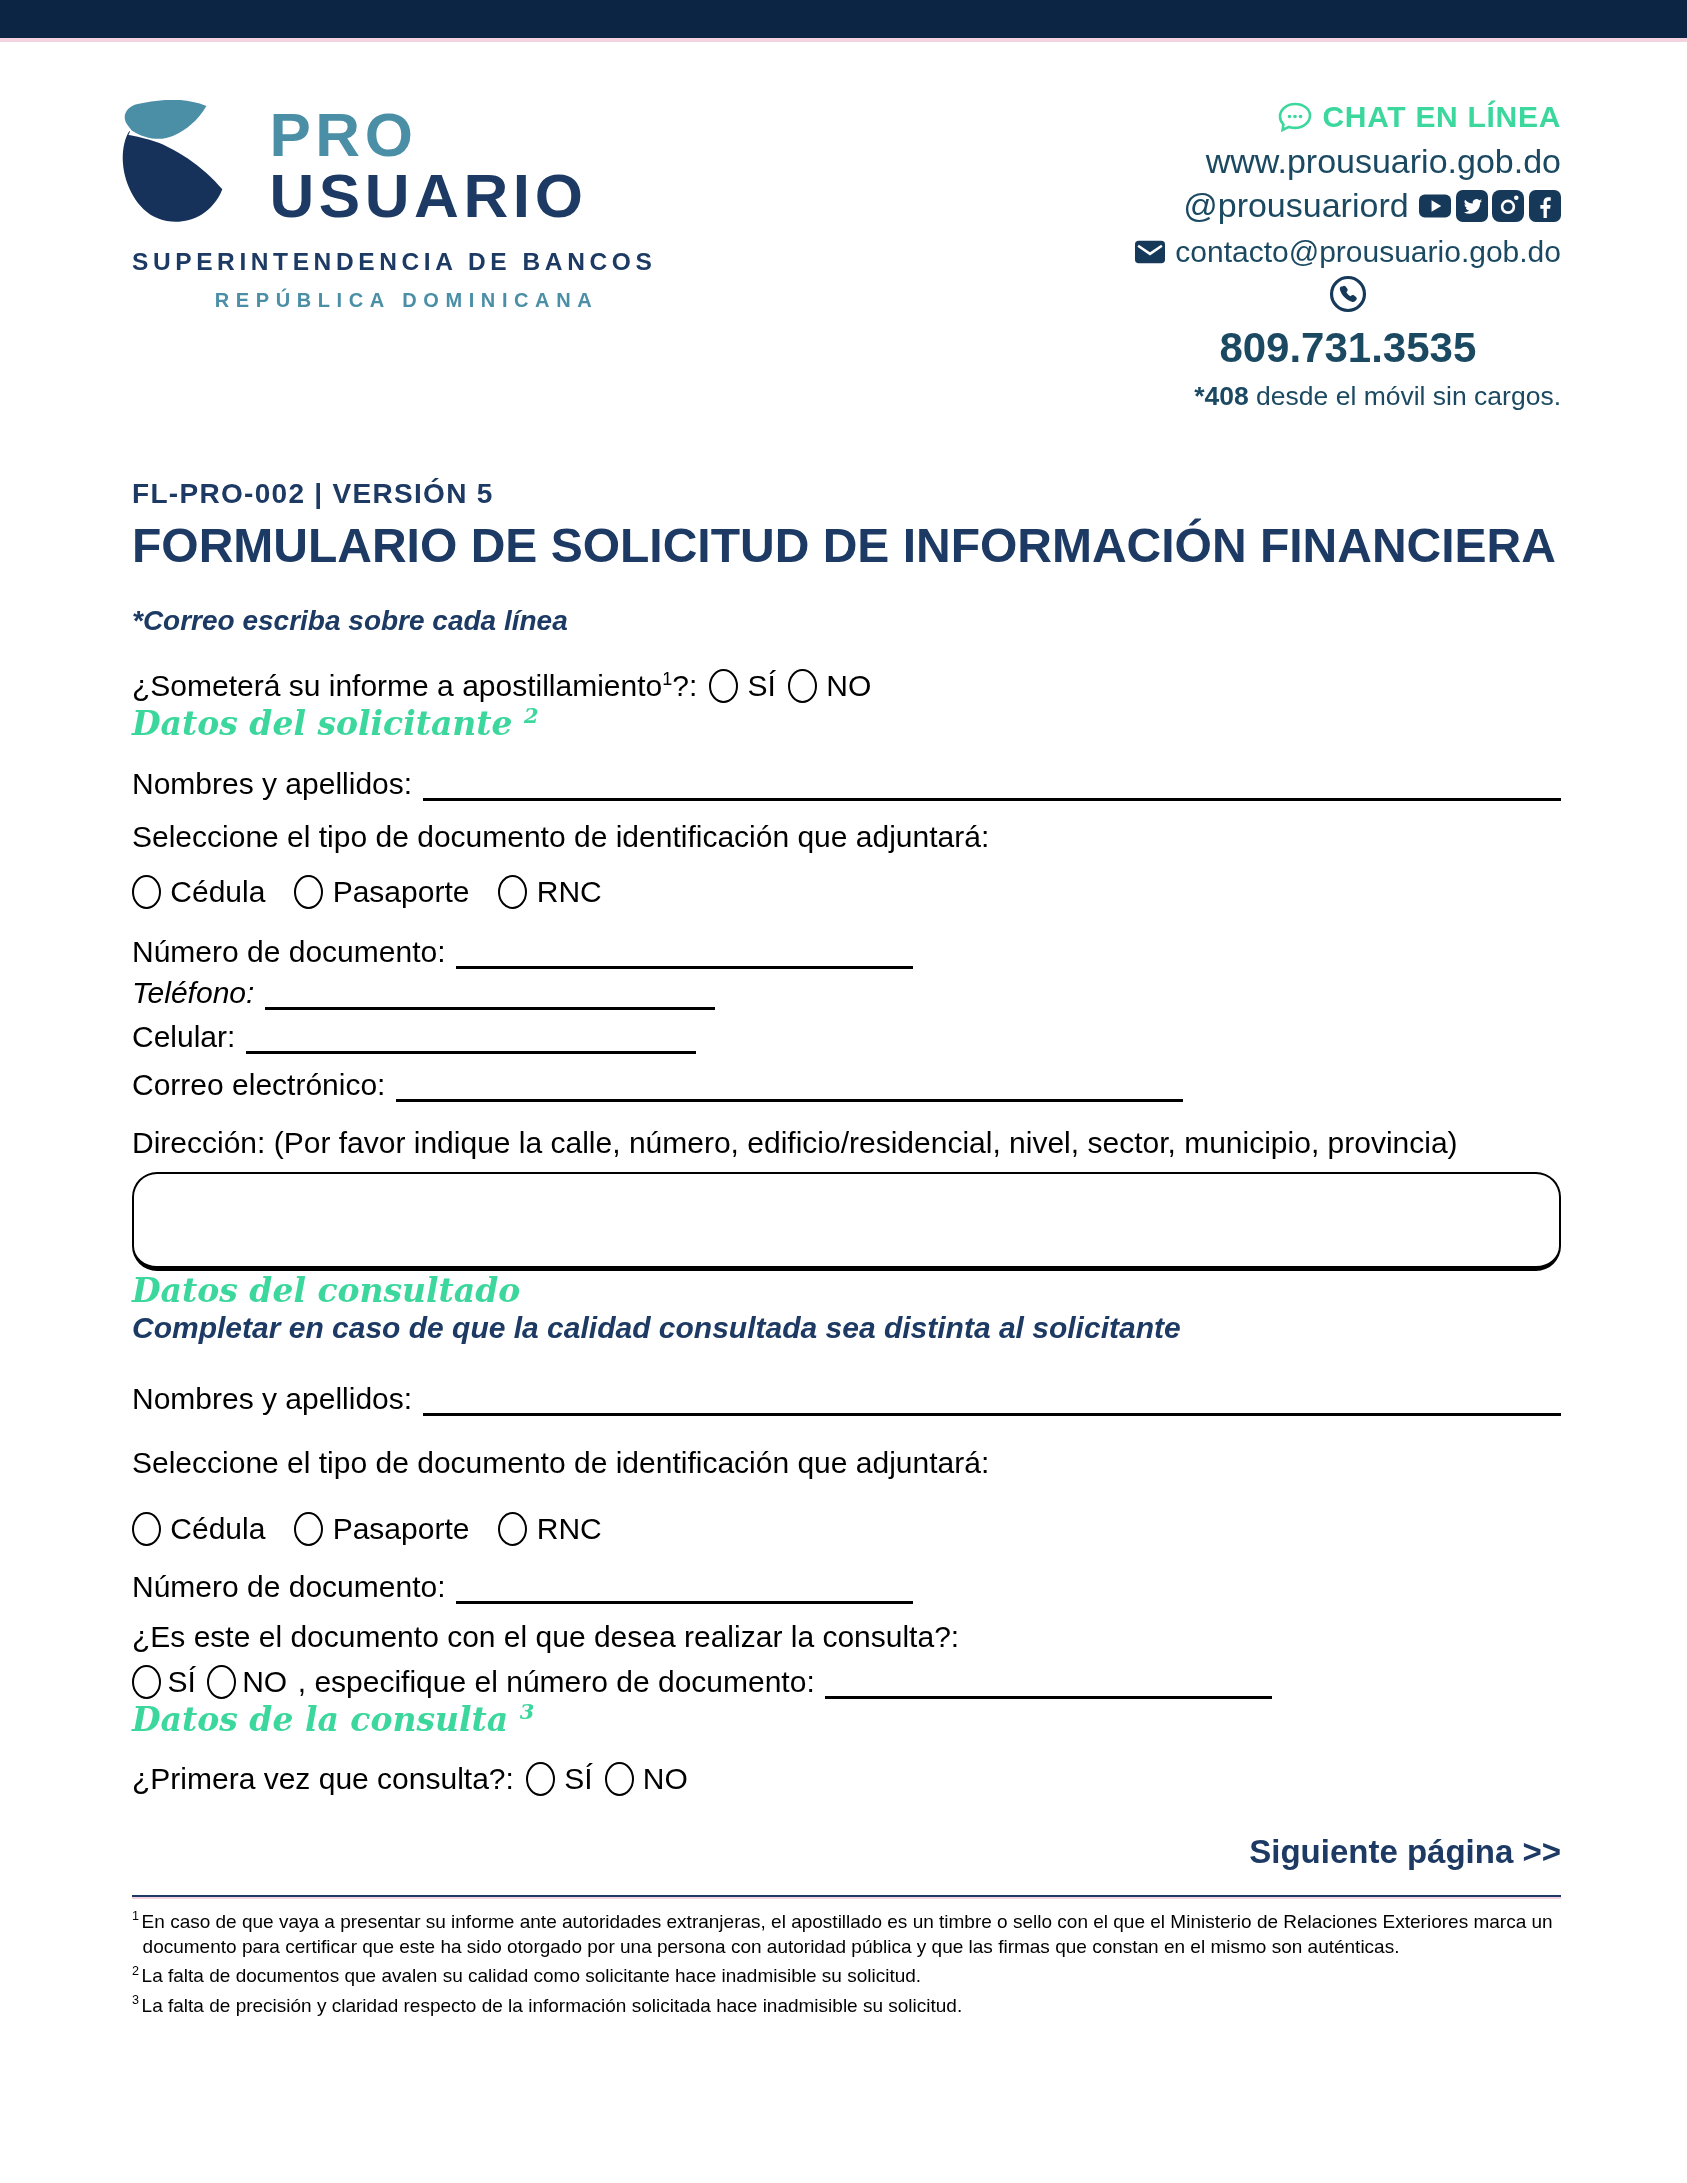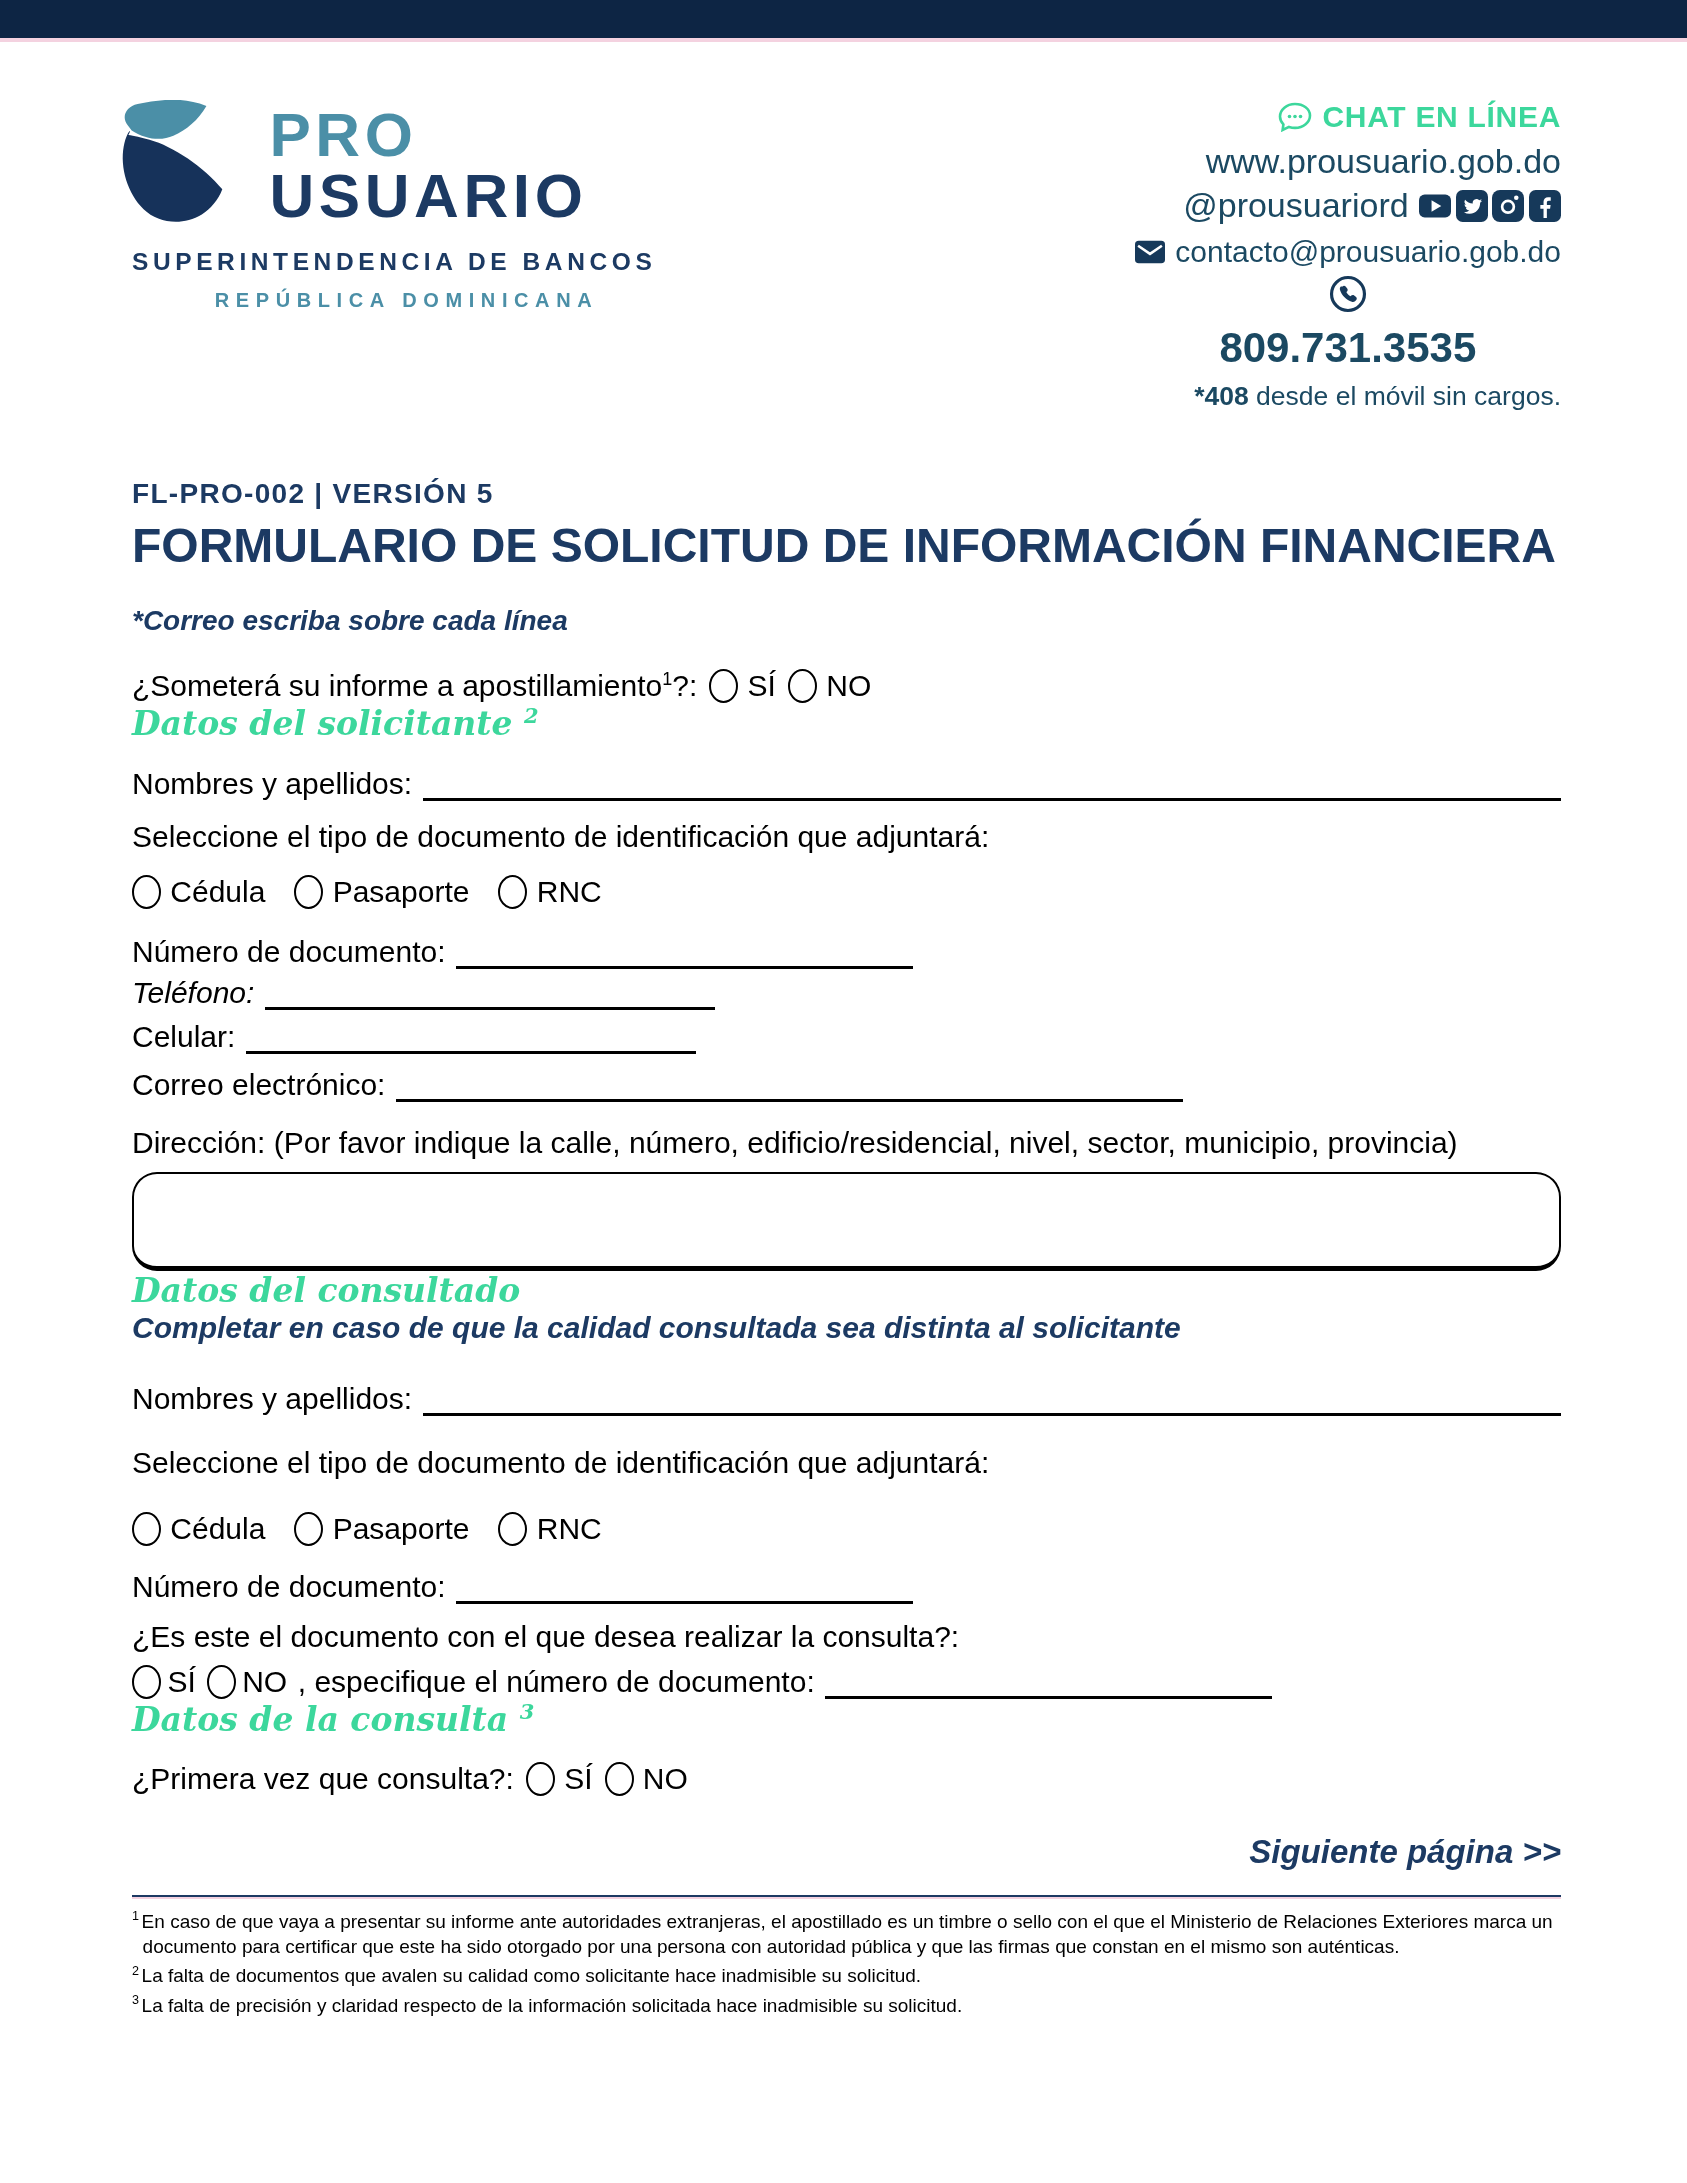--- a/index.html
+++ b/index.html
@@ -78,21 +78,21 @@
   .section-note{margin-top:1.3px;font-size:30px;font-weight:700;font-style:italic;color:var(--navy);}
   .mt-nombres2{margin-top:37px;}
   .mt-select2{margin-top:30px;}
   .radio-row2{margin-top:32px;}
   .mt-num2{margin-top:24px;}
   .mt-confirm{margin-top:16px;font-size:30px;}
   .confirm-row{margin-top:10.6px;}
   .confirm-row .radio-opt{gap:6.6px;}
   .q-primera{margin-top:22.5px;}
 
-  .next-page{margin-top:37px;text-align:right;font-size:33px;font-weight:700;font-style:italic;color:var(--navy);}
+  .next-page{margin-top:37px;text-align:right;font-size:33px;font-weight:700;color:var(--navy);}
   .foot-rule{margin-top:24px;height:4.6px;background:var(--navy);border-bottom:2.6px solid var(--pink);}
   .footnotes{margin-top:9.3px;font-size:19px;line-height:1.32;color:#000;}
   .fn{padding-left:10.6px;text-indent:-10.6px;margin-top:4px;}
   .fn sup{font-size:12.6px;}
   .fn-text{padding-left:2.6px;}
 
   .icon-inline{flex:0 0 auto;display:inline-flex;}
 </style>
 </head>
 <body>

